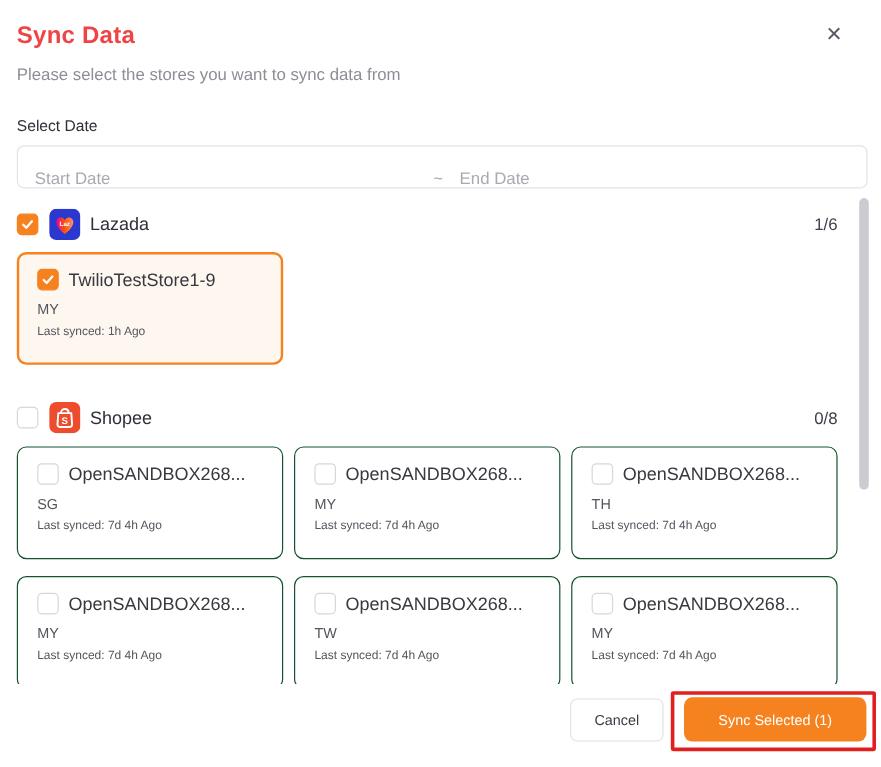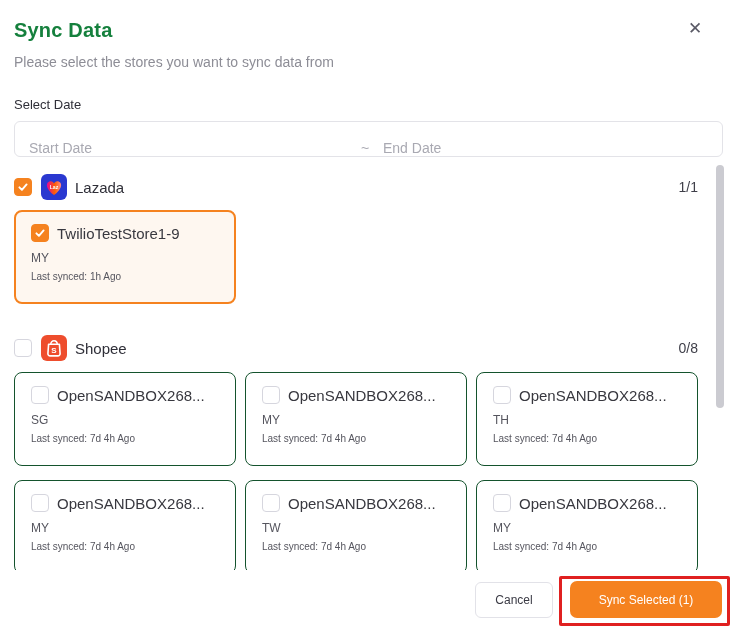--- a/index.html
+++ b/index.html
@@ -1,21 +1,21 @@
 <!DOCTYPE html>
 <html><head>
 <meta charset="utf-8">
 <style>
   * { margin:0; padding:0; box-sizing:border-box; }
   html,body { background:#fff; }
   body { font-family:"Liberation Sans", sans-serif; width:734px; height:639px; overflow:hidden; }
 
   .modal { position:relative; width:734px; height:639px; background:#fff; overflow:hidden; }
 
-  .modal-title { position:absolute; left:14px; top:19px; font-size:20px; font-weight:600; color:#15803d; letter-spacing:.2px; }
+  .modal-title { position:absolute; left:14px; top:19px; font-size:20px; font-weight:600; color:#ef4444; letter-spacing:.2px; }
   .close-btn { position:absolute; left:684px; top:17px; width:22px; height:22px; font-size:17px; color:#5A5A66; display:flex; align-items:center; justify-content:center; cursor:pointer; }
   .modal-subtitle { position:absolute; left:14px; top:54px; font-size:14px; color:#8D8D96; }
 
   .modal-body { position:absolute; left:0; top:90px; width:734px; height:480px; overflow:hidden; padding:0 14px; }
 
   .date-label { margin-top:7px; font-size:13px; font-weight:500; color:#2F2F38; }
   .date-input { margin-top:9px; width:709px; height:36px; border:1px solid #E3E3E8; border-radius:6px; display:flex; align-items:flex-end; font-size:14px; color:#A9A9B2; background:#fff; }
   .date-start { padding-left:14px; width:346px; }
   .date-sep { width:14px; color:#A9A9B2; }
   .date-end { padding-left:8px; }
@@ -81,21 +81,21 @@
                     <stop offset="0.55" stop-color="#FF5F00"></stop>
                     <stop offset="1" stop-color="#FF8A8A"></stop>
                   </linearGradient>
                 </defs>
                 <rect width="26" height="26" rx="6" fill="#2A38D0"></rect>
                 <path d="M13 21 C5.2 15.4 4.2 9.4 8 7.7 C10.5 6.6 12.3 8.1 13 9.5 C13.7 8.1 15.5 6.6 18 7.7 C21.8 9.4 20.8 15.4 13 21 Z" fill="url(#lzg)"></path>
                 <text x="13" y="14.6" font-size="5.2" font-weight="bold" fill="#fff" text-anchor="middle" font-family="Liberation Sans, sans-serif">Laz</text>
               </svg>
             </span>
             <span class="plat-name">Lazada</span>
-            <span class="plat-count">1/1</span>
+            <span class="plat-count">1/6</span>
           </div>
           <div class="store-grid">
             <div class="store-card selected">
               <div class="store-row">
                 <span class="cb checked">
                   <svg viewBox="0 0 12 12">
                     <path d="M2.4 6.3 L4.9 8.8 L9.6 3.4" fill="none" stroke="#fff" stroke-width="1.9" stroke-linecap="round" stroke-linejoin="round"></path>
                   </svg>
                 </span>
                 <span class="store-name">TwilioTestStore1-9</span>

